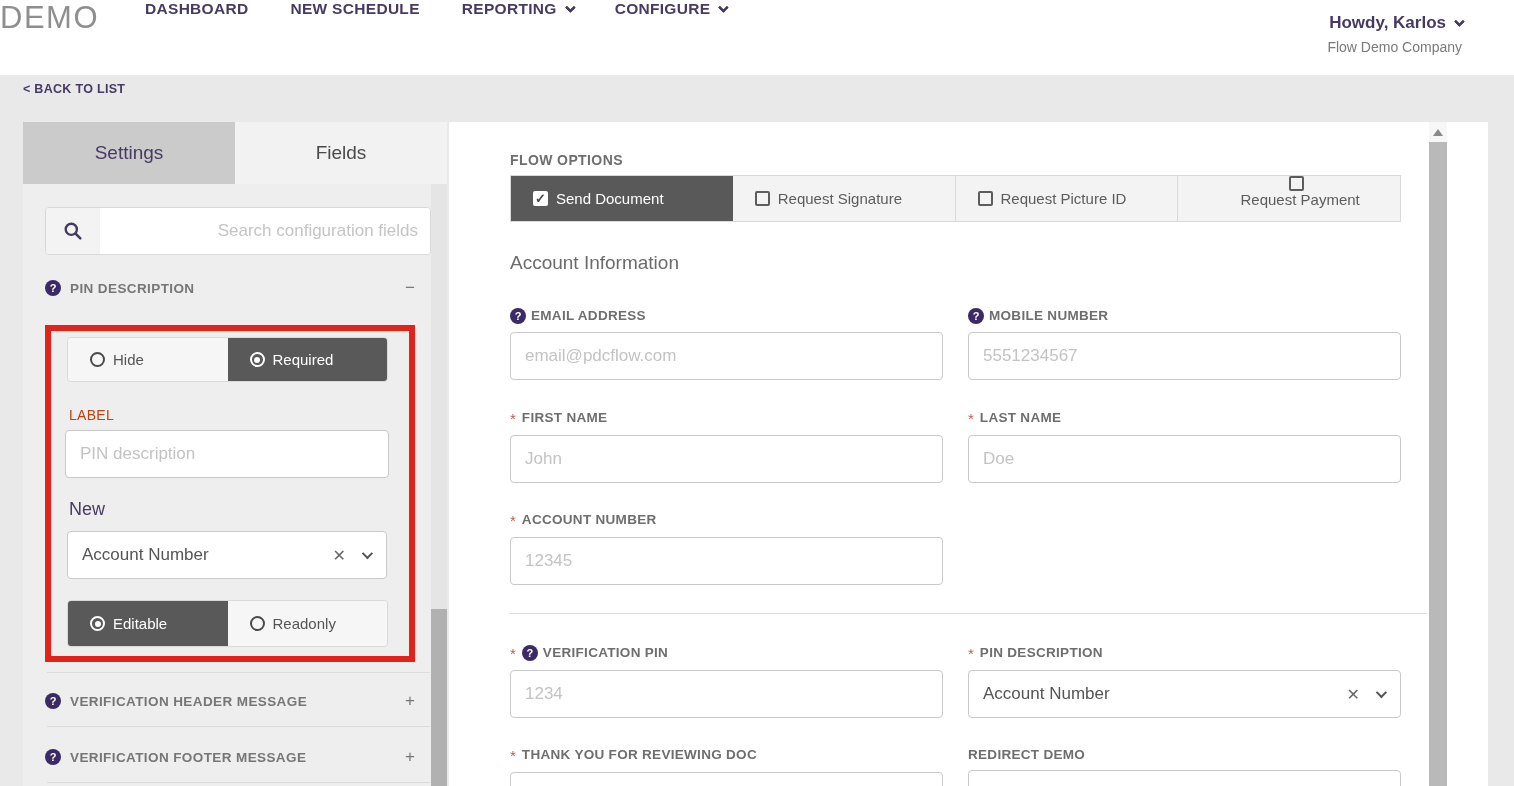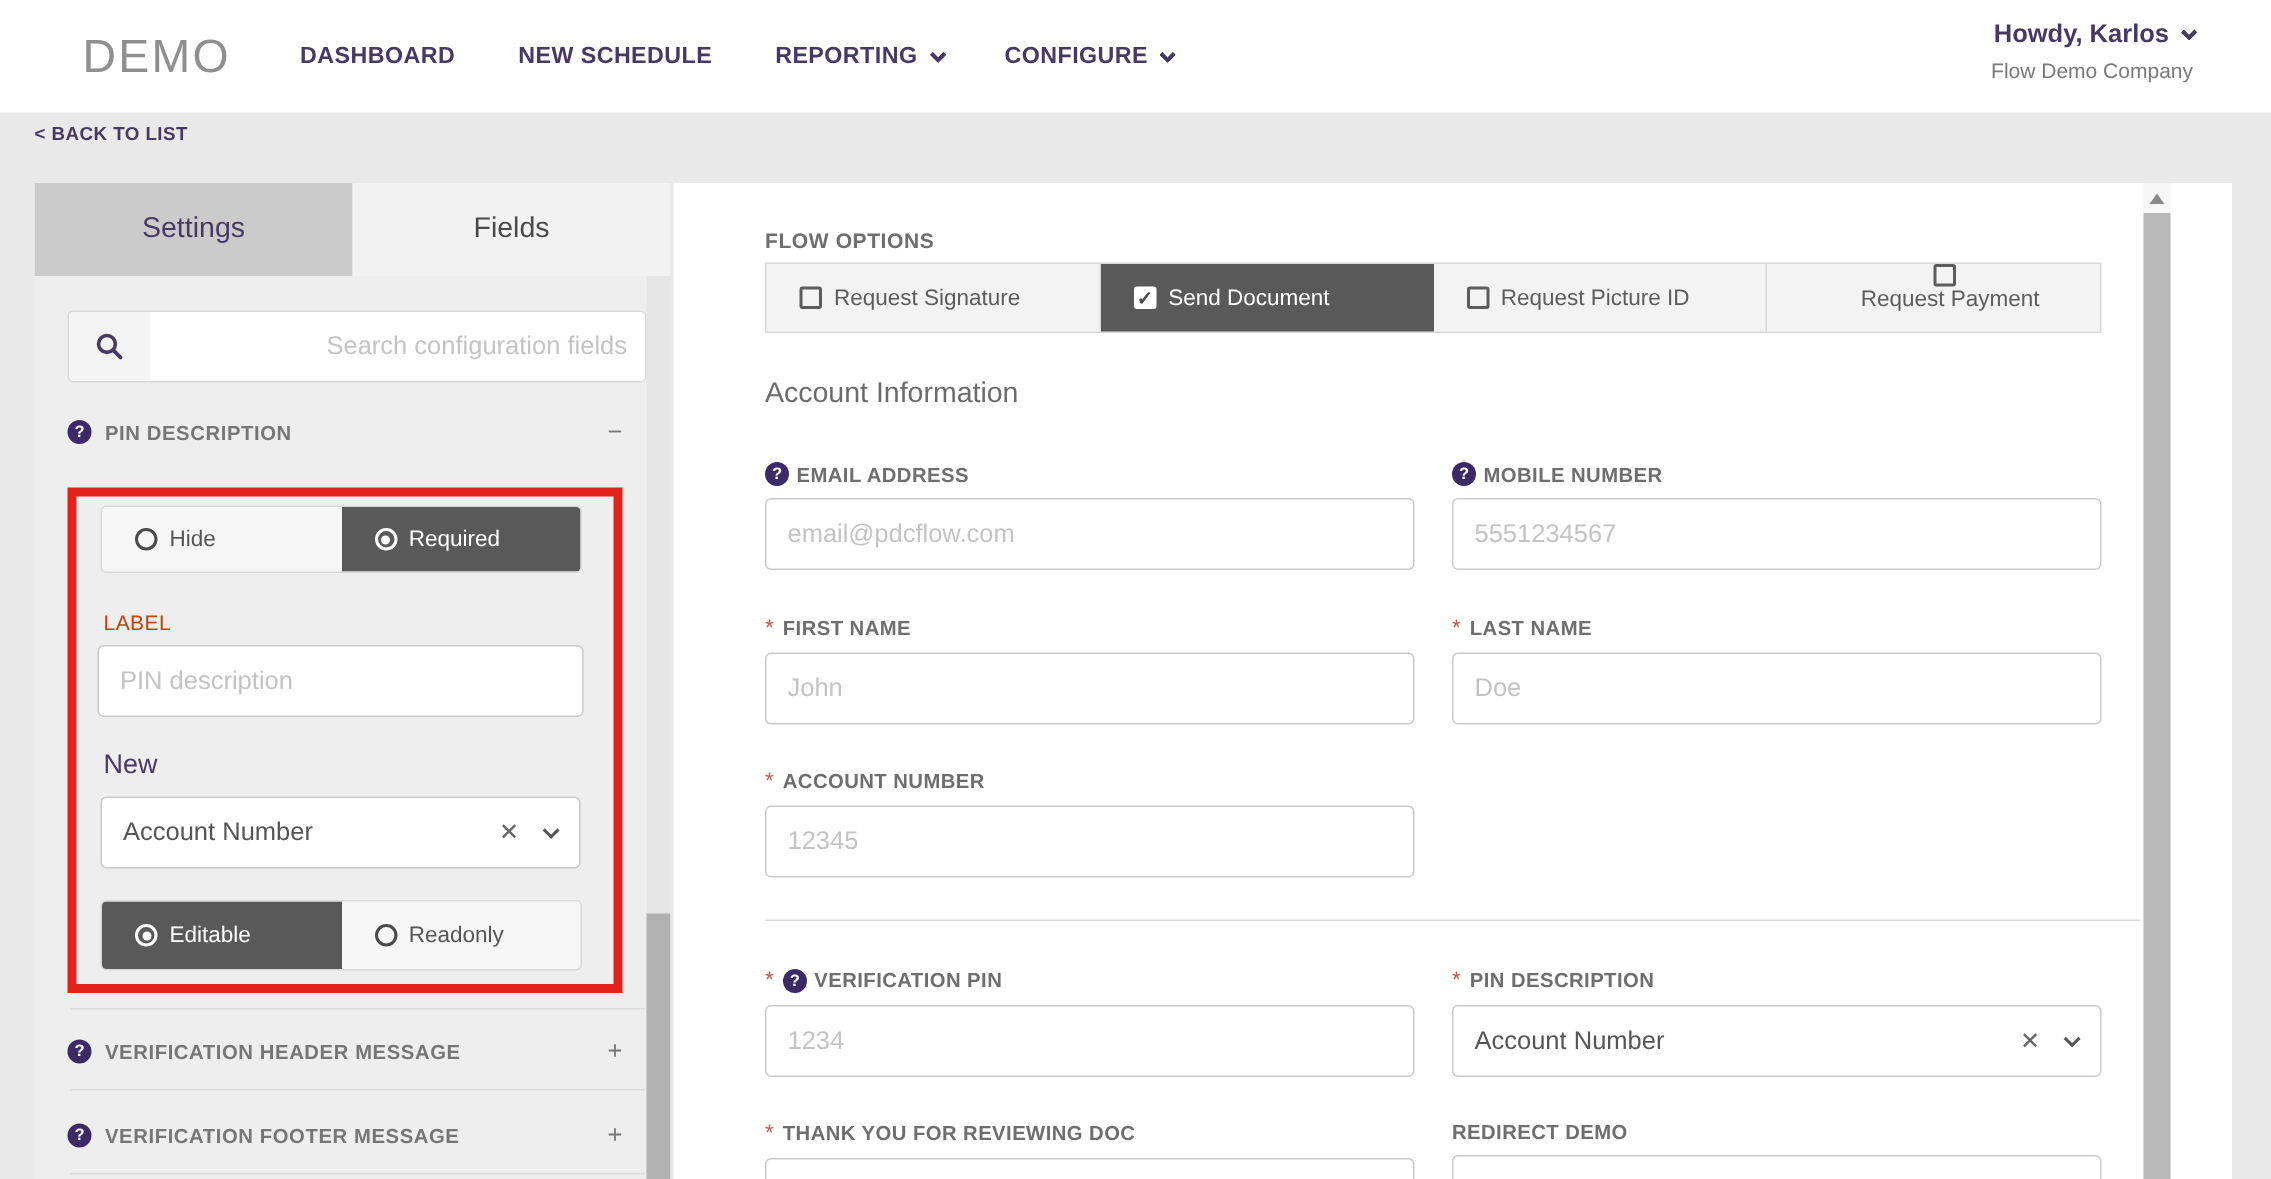--- a/index.html
+++ b/index.html
@@ -2,21 +2,21 @@
 <html><head>
 <meta charset="utf-8">
 <style>
   * { margin:0; padding:0; box-sizing:border-box; }
   html,body { background:#e9e9e9; }
   body { font-family:"Liberation Sans", sans-serif; }
   #app { position:relative; width:1514px; height:786px; overflow:hidden; background:#e9e9e9; }
 
   
   .topnav { position:absolute; left:0; top:0; width:1514px; height:75px; background:#ffffff; }
-  .topnav-inner { display:flex; align-items:center; height:100%; padding-left:55px; }
+  .topnav-inner { display:flex; align-items:flex-start; height:100%; }
   .logo { font-size:31px; color:#8f8f8f; letter-spacing:1.5px; font-weight:400; margin-right:46px; }
   .nav-item { font-size:15.5px; color:#473a62; letter-spacing:.3px; margin-right:42px; cursor:pointer; display:flex; align-items:center; font-weight:600; }
   .chev { display:inline-block; width:8px; height:8px; border-right:3px solid currentColor; border-bottom:3px solid currentColor; transform:rotate(45deg) translateY(-2px); margin-left:8px; border-radius:1px; }
   .user-block { position:absolute; right:52px; top:13px; text-align:right; }
   .user-name { font-size:17px; color:#473a62; font-weight:600; display:inline-flex; align-items:center; cursor:pointer; }
   .company { font-size:14px; color:#7a7a7a; margin-top:6px; }
 
   
   .back-link { position:absolute; left:23px; top:82px; font-size:12.5px; color:#473a62; letter-spacing:.3px; cursor:pointer; font-weight:600; }
 
@@ -70,21 +70,21 @@
   .flow-seg { flex:1; display:flex; align-items:center; padding-left:22px; font-size:15px; color:#5c5c5c; border-right:1px solid #d9d9d9; cursor:pointer; }
   .flow-seg:last-child { border-right:none;flex-direction:column; }
   .flow-seg.dark { background:#595959; color:#fff; border-right:none; }
   .cbx { width:15px; height:15px; min-width:15px; border:2px solid #5c5c5c; border-radius:2px; margin-right:8px; position:relative; }
   .flow-seg.dark .cbx { border-color:#fff; }
   .cbx.checked { background:#fff; border-color:#fff; }
   .cbx.checked::after { content:"✓"; position:absolute; top:-2px; left:0px; font-size:13px; font-weight:bold; color:#4a4a4a; line-height:15px; }
 
   .h2-title { position:absolute; left:61px; top:130px; font-size:19px; color:#6b6b6b; }
   .field { position:absolute; width:433px; }
-  .flabel { display:flex; align-items:center; gap:5px; margin-bottom:8px; }
+  .flabel { display:flex; gap:5px; margin-bottom:8px; }
   .flabel .txt { font-size:13.5px; color:#6e6e6e; letter-spacing:.3px; font-weight:600; }
   .req { color:#c25b4e; font-size:15px; margin-right:1px; }
 
   .main-scroll { position:absolute; left:980px; top:0; width:18px; height:664px; background:#f7f7f7; }
   .scroll-up { position:absolute; left:0; top:0; width:18px; height:20px; display:flex; align-items:center; justify-content:center; cursor:pointer; }
   .scroll-up::after { content:""; width:0; height:0; border-left:5px solid transparent; border-right:5px solid transparent; border-bottom:7px solid #8a8a8a; }
   .main-scroll-thumb { position:absolute; left:0; top:20px; width:18px; height:644px; background:#b9b9b9; cursor:pointer; }
 
   .new-caption { font-size:18px; color:#473a62; }
 </style>
@@ -201,27 +201,27 @@
     <div class="sb-scroll-track">
       <div class="sb-scroll-thumb"></div>
     </div>
   </div>
 
   <div class="main">
 
     <div class="section-label" style="position:absolute; left:61px; top:30px;">FLOW OPTIONS</div>
 
     <div class="flow-bar">
+      <div class="flow-seg dark">
+        <span class="cbx checked"></span>
+        <span>Send Document</span>
+      </div>
       <div class="flow-seg">
         <span class="cbx"></span>
         <span>Request Signature</span>
-      </div>
-      <div class="flow-seg dark">
-        <span class="cbx checked"></span>
-        <span>Send Document</span>
       </div>
       <div class="flow-seg">
         <span class="cbx"></span>
         <span>Request Picture ID</span>
       </div>
       <div class="flow-seg">
         <span class="cbx"></span>
         <span>Request Payment</span>
       </div>
     </div>

